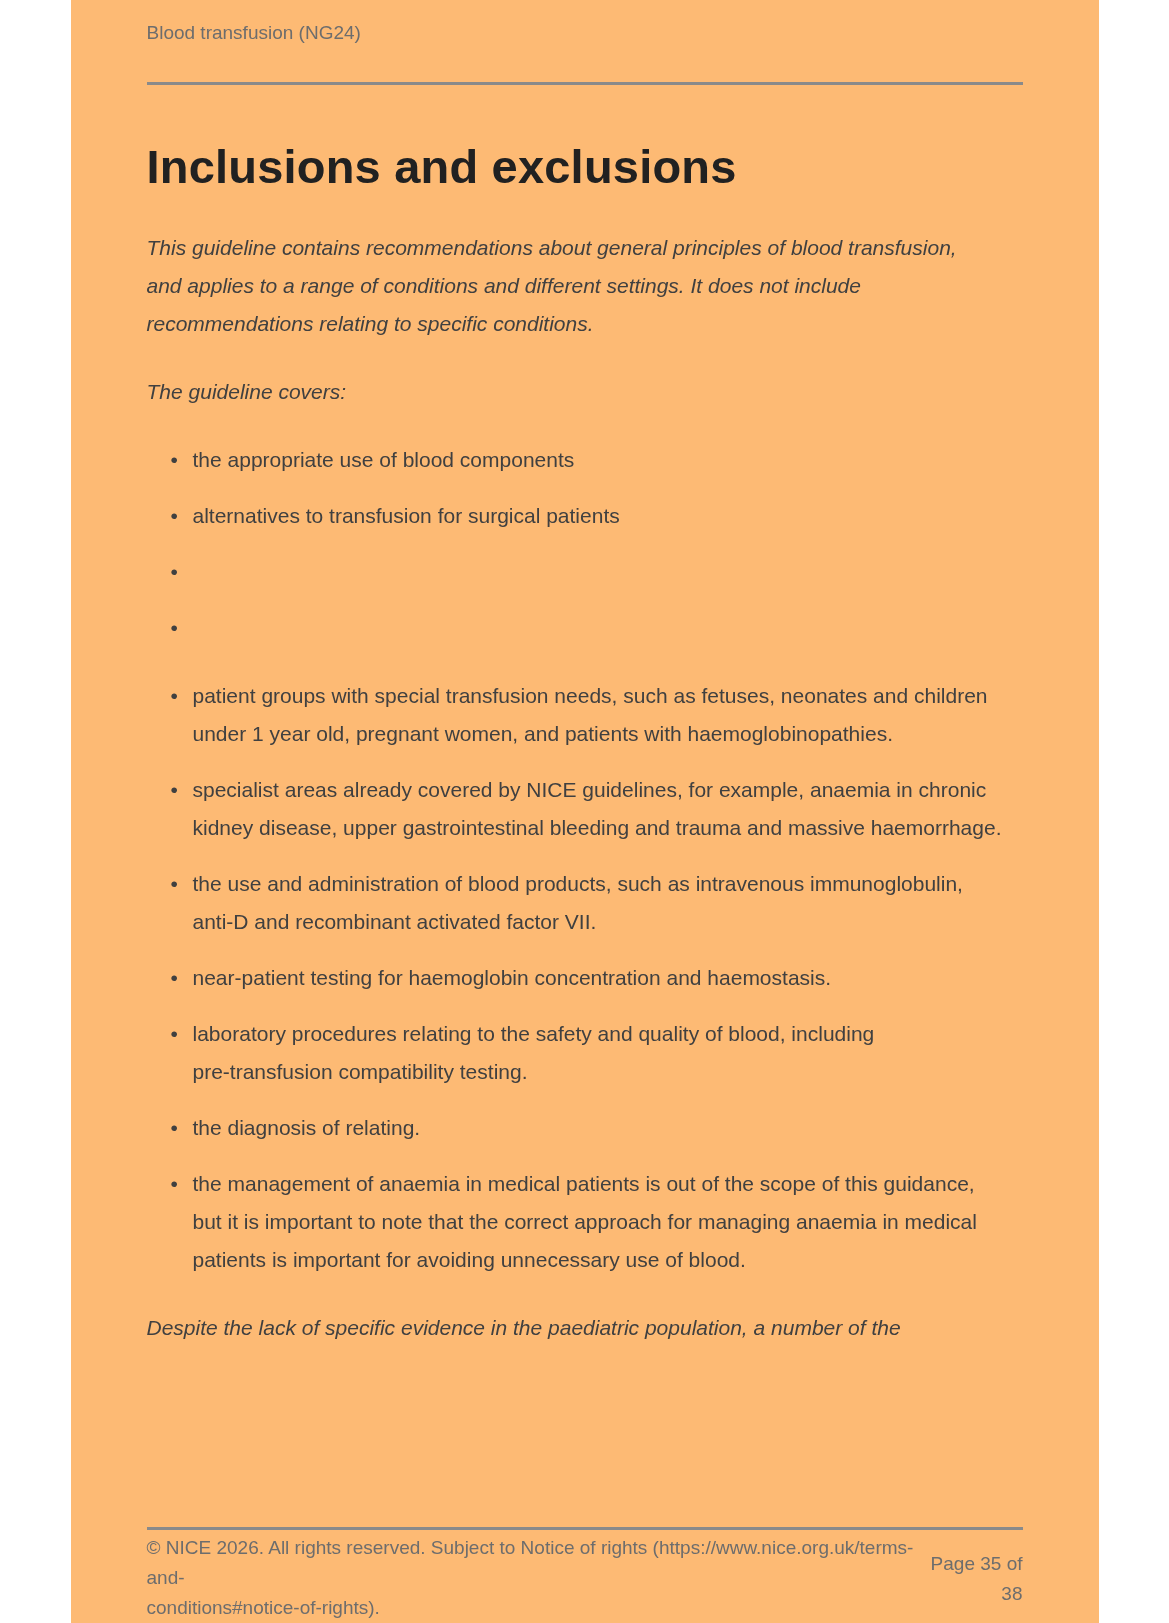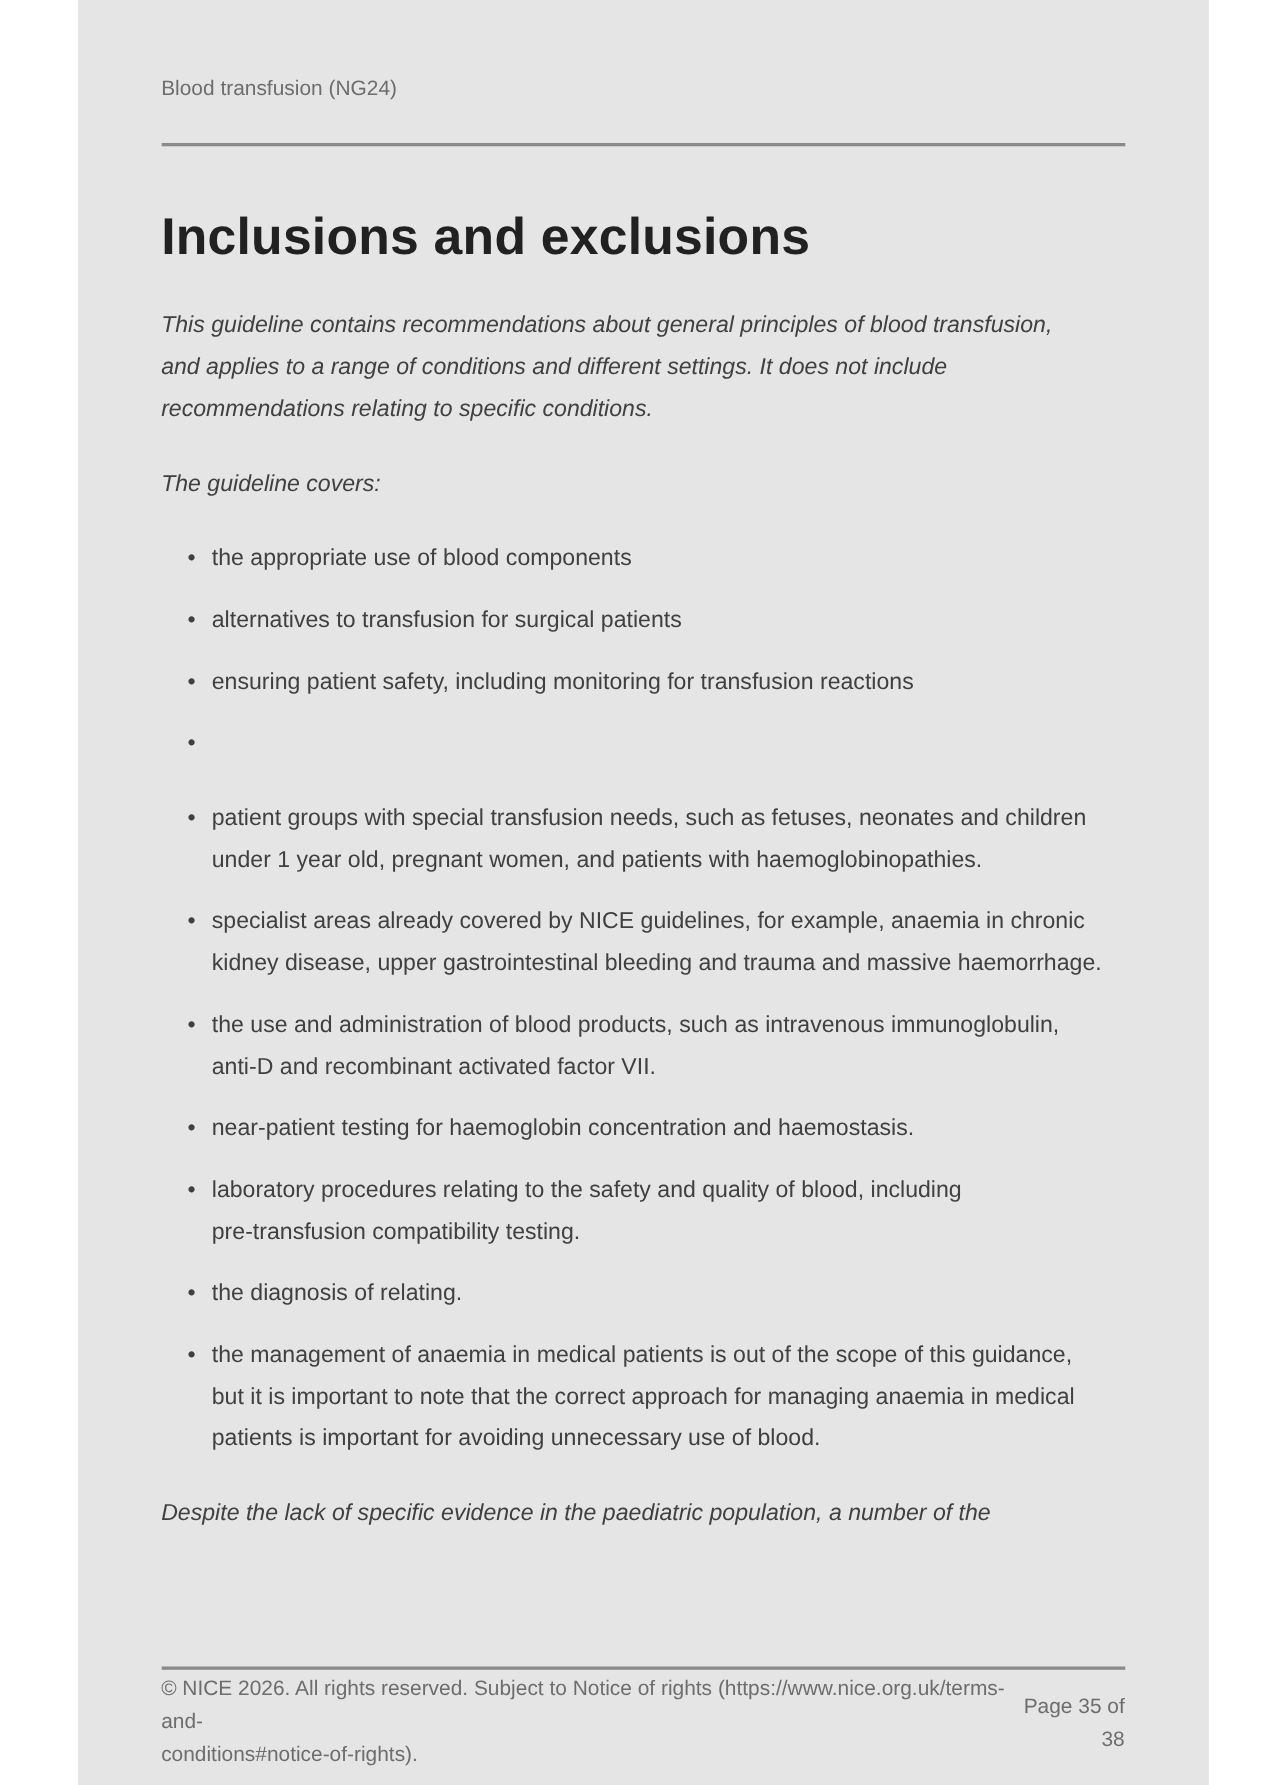--- a/index.html
+++ b/index.html
@@ -2,22 +2,22 @@
 <html><head>
 <meta charset="utf-8">
 <style>
   * { box-sizing: border-box; }
   html, body { margin: 0; padding: 0; background: #ffffff; }
   .page {
     position: relative;
     width: 1028px;
     height: 1623px;
     margin: 0 auto;
-    background: #e5e5e5;
-    padding: 68px 76px 0 76px;
+    background: #fdba74;
+    padding: 20px 76px 0 76px;
     font-family: "Liberation Sans", "DejaVu Sans", sans-serif;
     color: #404040;
     overflow: hidden;
   }
   .running-header {
     font-size: 19px;
     line-height: 26px;
     color: #6d6d6d;
   }
   .top-rule {
@@ -57,21 +57,21 @@
   .bullet {
     flex: 0 0 auto;
     width: 22px;
     color: #404040;
   }
   .li-text { white-space: pre-line; }
   .page-footer {
     position: absolute;
     left: 76px;
     right: 76px;
-    bottom: 12px;
+    bottom: 0;
     border-top: 3px solid #8a8a8a;
     padding-top: 3px;
     display: flex;
     justify-content: space-between;
     align-items: flex-start;
     font-size: 19px;
     line-height: 30px;
     color: #6d6d6d;
   }
   .footer-copyright { white-space: pre-line; }
@@ -104,21 +104,20 @@
     <li>
       <span class="bullet">•</span>
       <span class="li-text">the appropriate use of blood components</span>
     </li>
     <li>
       <span class="bullet">•</span>
       <span class="li-text">alternatives to transfusion for surgical patients</span>
     </li>
     <li>
       <span class="bullet">•</span>
-      <span class="li-text">ensuring patient safety, including monitoring for transfusion reactions</span>
     </li>
     <li>
       <span class="bullet">•</span>
     </li>
   </ul>
 
 
   <ul class="bullet-list">
     <li>
       <span class="bullet">•</span>

